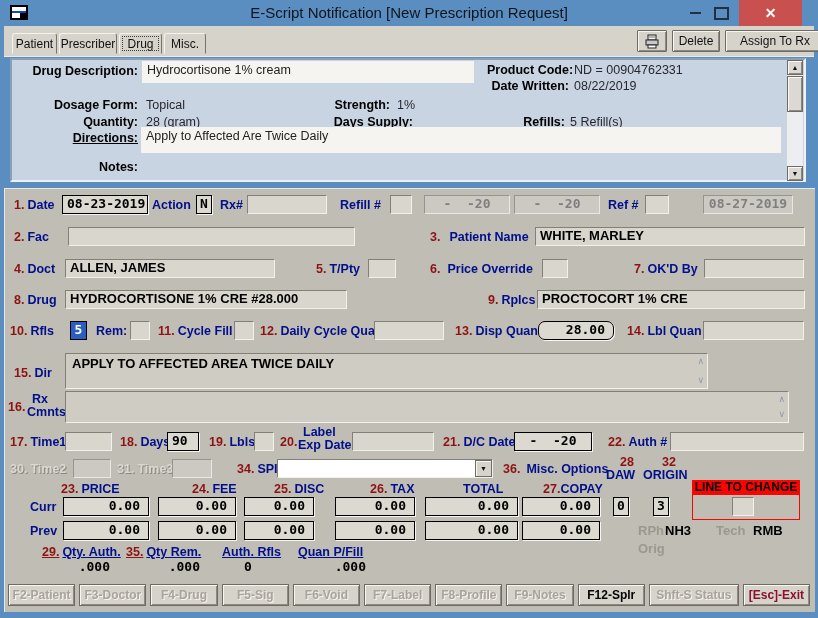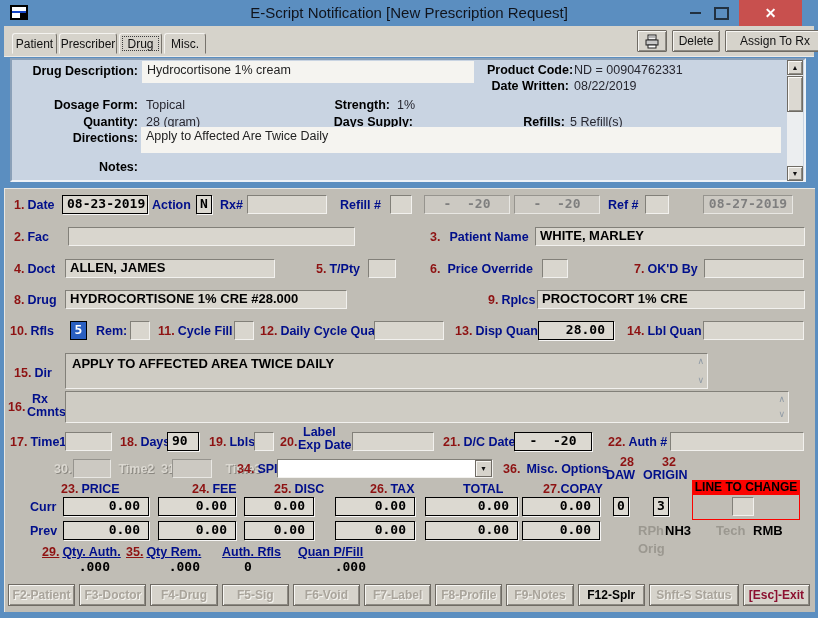--- a/index.html
+++ b/index.html
@@ -30,21 +30,21 @@
   .dv{position:absolute;font-size:12.5px;color:#272730;white-space:nowrap;}
   .wf{position:absolute;background:#f5f4f0;font-size:12.5px;color:#222;padding:2px 5px;box-sizing:border-box;white-space:nowrap;}
   
   .sb-btn{position:absolute;width:16px;height:15px;background:#dcd9d2;border:1px solid #6f6b64;box-shadow:inset 1px 1px 0 #fbfaf8, inset -1px -1px 0 #8d8a83;font-size:7px;color:#111;display:flex;align-items:center;justify-content:center;box-sizing:border-box;}
   .sb-track{position:absolute;width:16px;background:#eceef0;}
   .sb-thumb{position:absolute;width:16px;background:#dcd9d2;border:1px solid #6f6b64;box-shadow:inset 1px 1px 0 #fbfaf8, inset -1px -1px 0 #8d8a83;box-sizing:border-box;}
   
   .pl{position:absolute;font-size:12.5px;font-weight:bold;white-space:nowrap;}
   .pl .n{color:#8e1212;margin-right:3px;}
   .pl .t{color:#000f8b;}
-  .pl.dis .n,.pl.dis .t{color:#dbd8d1;text-shadow:1px 1px 0 #8a8780;margin-left:44px;}
+  .pl.dis .n,.pl.dis .t{color:#dbd8d1;text-shadow:1px 1px 0 #8a8780;}
   .pl.ul .n,.pl.ul .t{text-decoration:underline;}
   .stack{position:absolute;font-size:12.5px;font-weight:bold;color:#000f8b;line-height:13px;white-space:nowrap;}
   
   .f{position:absolute;height:19px;background:#d9d6ce;border:1px solid;border-color:#828079 #f2f1ee #f2f1ee #828079;box-sizing:border-box;font-weight:bold;font-size:13px;color:#000;line-height:16px;padding:0 4px;white-space:pre;overflow:hidden;}
   .fb{border:1px solid #000;background:#dcd9d1;box-shadow:1px 1px 0 rgba(255,255,255,.85);}
   .fd{color:#7f7f7f;background:#ccc9c2;border-color:#96948e #e8e7e3 #e8e7e3 #96948e;}
   .mono{font-family:"DejaVu Sans Mono",monospace;}
   .ctr{text-align:center;}
   .rgt{text-align:right;padding-right:8px;}
   .fsel{background:#2a5fc0;color:#fff;border:1px solid #000;text-align:center;padding:0 2px;}
@@ -126,21 +126,21 @@
   <div class="dv" style="left:574px;top:79px;">08/22/2019</div>
   <div class="dl" style="left:30px;top:98px;width:108px;">Dosage Form:</div>
   <div class="dv" style="left:146px;top:98px;">Topical</div>
   <div class="dl" style="left:300px;top:98px;width:90px;">Strength:</div>
   <div class="dv" style="left:397px;top:98px;">1%</div>
   <div class="dl" style="left:30px;top:115px;width:108px;">Quantity:</div>
   <div class="dv" style="left:146px;top:115px;">28 (gram)</div>
   <div class="dl" style="left:318px;top:115px;width:95px;">Days Supply:</div>
   <div class="dl" style="left:470px;top:115px;width:95px;">Refills:</div>
   <div class="dv" style="left:570px;top:115px;">5 Refill(s)</div>
-  <div class="dl" style="left:30px;top:131px;width:108px;">Directions:</div>
+  <div class="dl" style="left:30px;top:131px;width:108px;text-decoration:underline;">Directions:</div>
   <div class="wf" style="left:141px;top:127px;width:640px;height:26px;">Apply to Affected Are Twice Daily</div>
   <div class="dl" style="left:30px;top:160px;width:108px;">Notes:</div>
 
   <div class="sb-track" style="left:787px;top:60px;height:121px;"></div>
   <div class="sb-btn" style="left:787px;top:60px;">
       <span>▲</span>
     </div>
   <div class="sb-thumb" style="left:787px;top:76px;height:36px;"></div>
   <div class="sb-btn" style="left:787px;top:166px;">
       <span>▼</span>
@@ -183,21 +183,21 @@
 
   <div class="pl" style="left:10px;top:324px;"><span class="n">10.</span><span class="t">Rfls</span></div>
   <div class="f fsel mono" style="left:70px;top:321px;width:17px;">5</div>
   <div class="pl" style="left:96px;top:324px;"><span class="t">Rem:</span></div>
   <div class="f" style="left:130px;top:321px;width:20px;"></div>
   <div class="pl" style="left:158px;top:324px;"><span class="n">11.</span><span class="t">Cycle Fill</span></div>
   <div class="f" style="left:234px;top:321px;width:20px;"></div>
   <div class="pl" style="left:260px;top:324px;"><span class="n">12.</span><span class="t">Daily Cycle Quan</span></div>
   <div class="f" style="left:374px;top:321px;width:70px;"></div>
   <div class="pl" style="left:455px;top:324px;"><span class="n">13.</span><span class="t">Disp Quan</span></div>
-  <div class="f fb mono rgt" style="left:538px;top:321px;width:76px;">28.00</div>
+  <div class="f fb mono rgt" style="left:538px;top:321px;width:76px;border-radius:7px;">28.00</div>
   <div class="pl" style="left:627px;top:324px;"><span class="n">14.</span><span class="t">Lbl Quan</span></div>
   <div class="f" style="left:703px;top:321px;width:101px;"></div>
 
   <div class="pl" style="left:14px;top:366px;"><span class="n">15.</span><span class="t">Dir</span></div>
   <div class="ta" style="left:65px;top:353px;width:643px;height:36px;">
     <span>APPLY TO AFFECTED AREA TWICE DAILY</span>
     <span class="chev" style="top:3px;">∧</span>
     <span class="chev" style="bottom:3px;">∨</span>
   </div>
 

